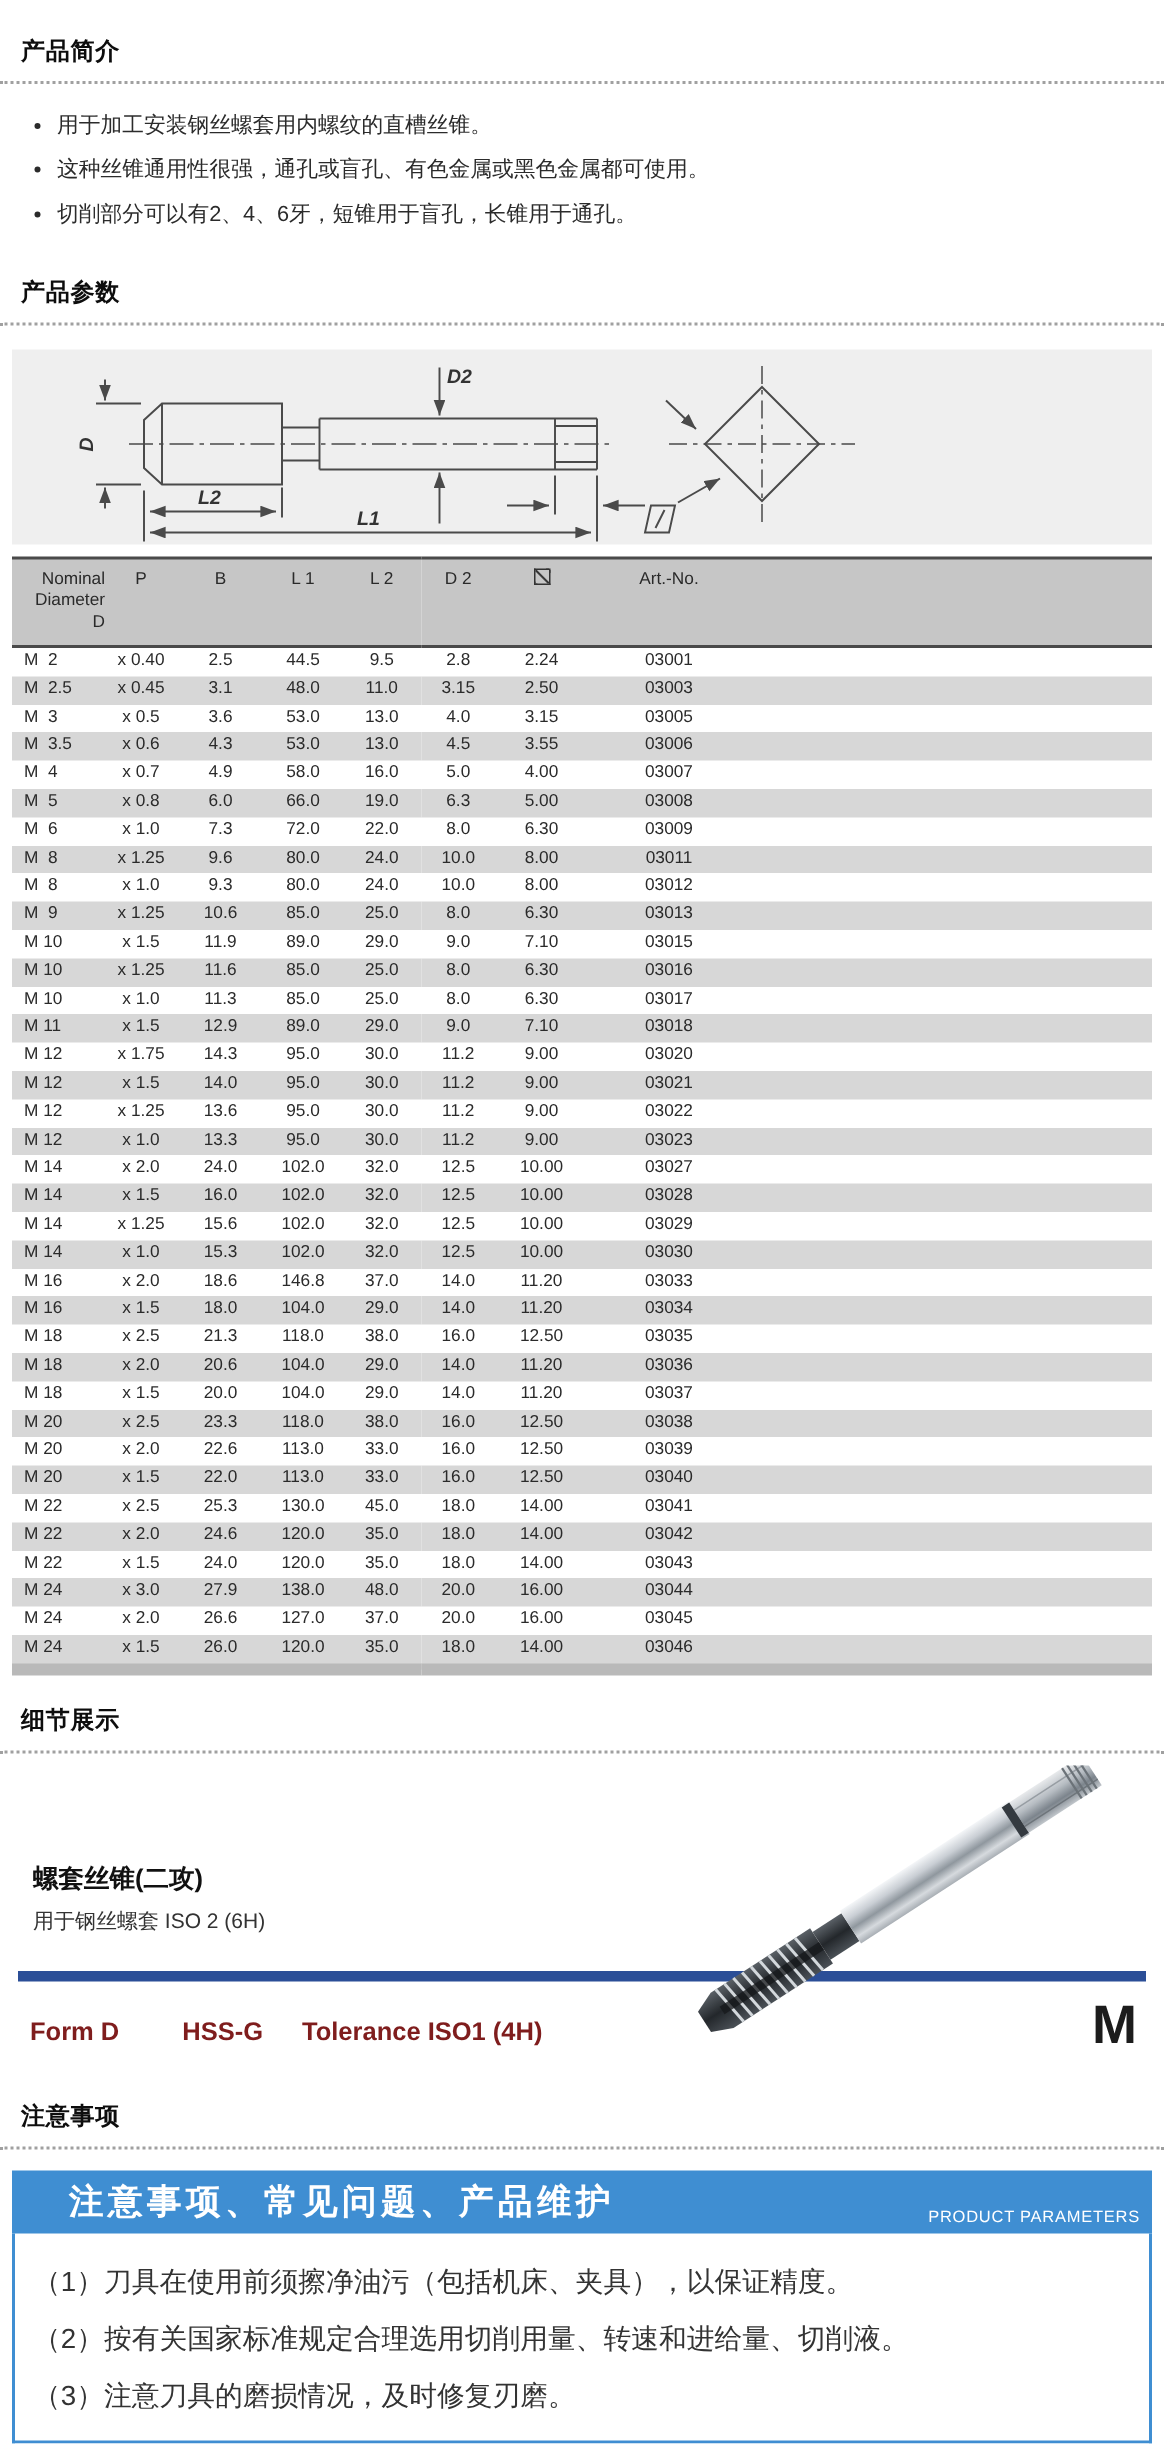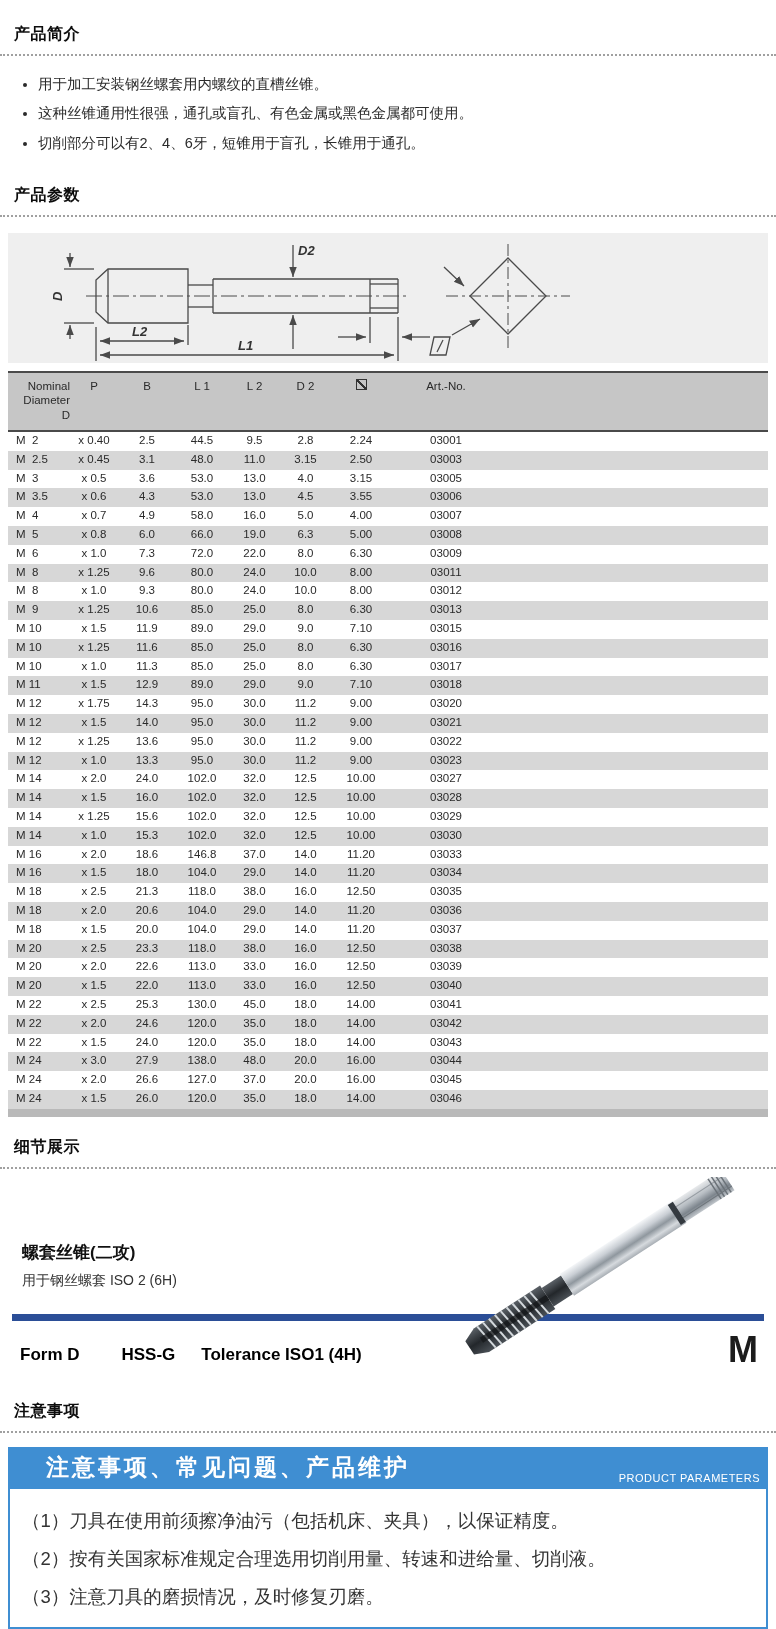--- a/index.html
+++ b/index.html
@@ -22,21 +22,21 @@
   table.params tbody td:first-child{text-align:left;padding-left:8px;white-space:pre;}
   table.params tbody tr:nth-child(even){background:var(--table-stripe-gray,#d7d7d7);}
   .sq-icon{display:inline-block;width:9px;height:9px;border:1px solid #333;background:linear-gradient(to top right,transparent 44%,#333 44%,#333 56%,transparent 56%);}
   
   .product-display{position:relative;height:202px;margin-top:6px;}
   .blue-line{position:absolute;left:4px;right:4px;top:139px;height:7px;background:var(--divider-blue,#2b4e97);}
   .tap-photo{position:absolute;top:2px;right:0;}
   .product-name{position:absolute;left:14px;top:66px;font-size:17px;font-weight:700;color:#111;}
   .product-sub{position:absolute;left:14px;top:97px;font-size:14px;color:#333;}
   .spec-row{position:absolute;left:12px;right:10px;top:160px;display:flex;align-items:flex-end;}
-  .spec{font-size:17px;font-weight:700;color:#000000;}
+  .spec{font-size:17px;font-weight:700;color:#7f1d1d;}
   .spec.s2{margin-left:42px;}
   .spec.s3{margin-left:26px;}
   .spec-thread{margin-left:auto;font-size:36px;font-weight:700;line-height:.85;color:#1c1c1c;}
   
   .notice-banner{margin-top:14px;height:42px;background:var(--accent-blue,#3f8ed2);display:flex;align-items:center;}
   .notice-banner .bt{margin-left:38px;font-size:23px;font-weight:700;color:#fff;letter-spacing:3px;}
   .notice-banner .bs{margin-left:auto;margin-right:8px;align-self:flex-end;padding-bottom:5px;font-size:11px;color:#fff;letter-spacing:.5px;}
   .notice-box{border:2px solid var(--accent-blue,#3f8ed2);border-top:none;padding:20px 10px 18px 12px;min-height:140px;box-sizing:border-box;}
   .notice-box p{margin:0 0 14px;font-size:18.5px;line-height:1.3;color:#333;}
   .notice-box p:last-child{margin-bottom:0;}

